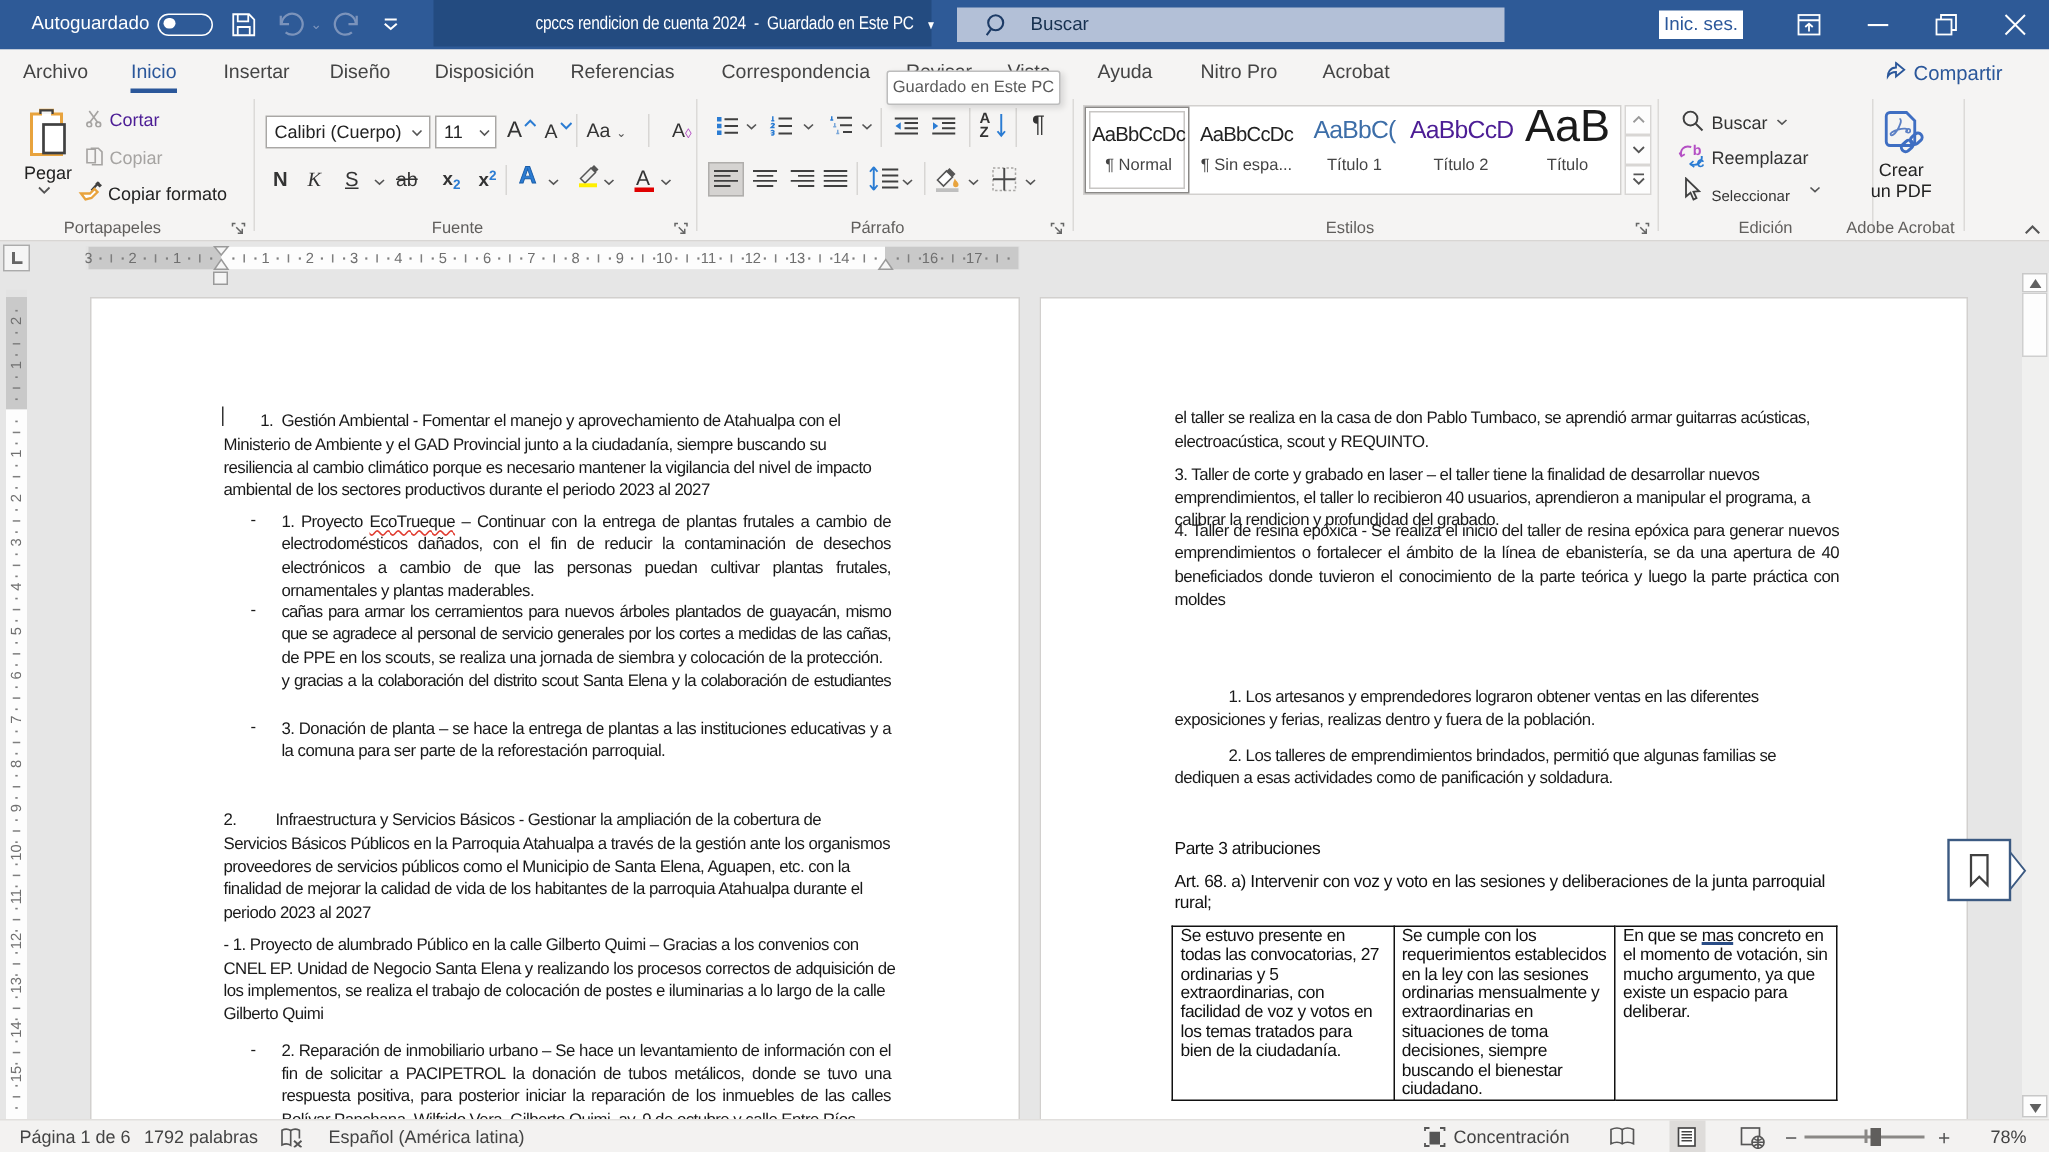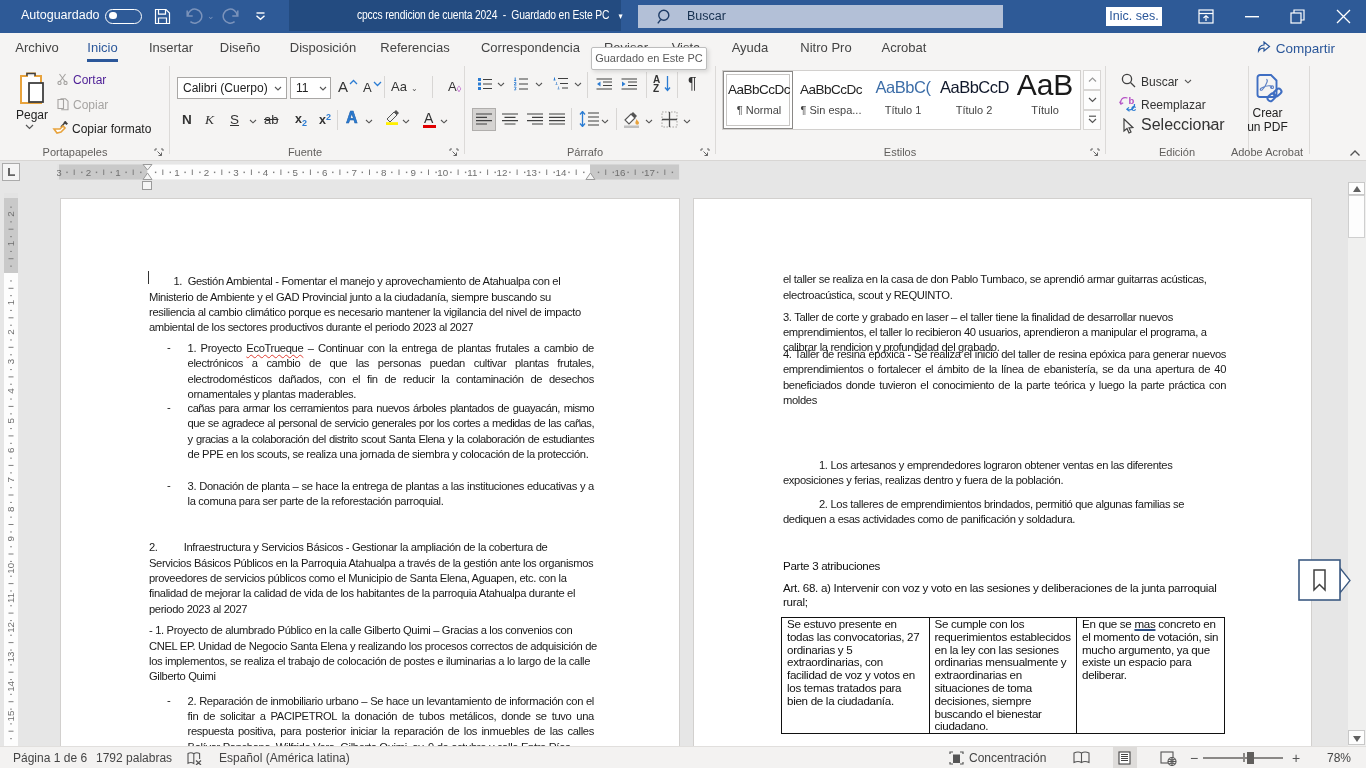--- a/index.html
+++ b/index.html
@@ -343,21 +343,21 @@
       </svg>
 
   <div class="abs" style="left:722px;top:8px;width:359px;height:60px;background:#fff;border:1px solid #d2d0ce"></div>
   <div class="abs" style="left:723px;top:9px;width:70px;height:58px;border:1px solid #8a8886;box-shadow:inset 0 0 0 2px #fff,inset 0 0 0 3px #c8c6c4"></div>
   <div class="abs" style="left:727px;top:20px;width:64px;text-align:center;font-size:13.5px;color:#222;letter-spacing:-0.5px">AaBbCcDc</div>
   <div class="abs" style="left:727px;top:42px;width:64px;text-align:center;font-size:11px;color:#444">¶ Normal</div>
   <div class="abs" style="left:798px;top:20px;width:66px;text-align:center;font-size:13.5px;color:#222;letter-spacing:-0.5px">AaBbCcDc</div>
   <div class="abs" style="left:798px;top:42px;width:66px;text-align:center;font-size:11px;color:#444">¶ Sin espa...</div>
   <div class="abs" style="left:869px;top:16px;width:68px;text-align:center;font-size:16.5px;color:#3d6ea8;letter-spacing:-0.5px">AaBbC(</div>
   <div class="abs" style="left:869px;top:42px;width:68px;text-align:center;font-size:11px;color:#444">Título 1</div>
-  <div class="abs" style="left:940px;top:16px;width:68px;text-align:right;font-size:16.5px;color:#0f172a;letter-spacing:-0.5px">AaBbCcD</div>
+  <div class="abs" style="left:940px;top:16px;width:68px;text-align:right;font-size:16.5px;color:#4c1d95;letter-spacing:-0.5px">AaBbCcD</div>
   <div class="abs" style="left:940px;top:42px;width:68px;text-align:center;font-size:11px;color:#444">Título 2</div>
   <div class="abs" style="left:1011px;top:6px;width:68px;text-align:center;font-size:30px;color:#1a1a1a">AaB</div>
   <div class="abs" style="left:1011px;top:42px;width:68px;text-align:center;font-size:11px;color:#444">Título</div>
   <div class="abs" style="left:1083px;top:8px;width:18px;height:20px;border:1px solid #d8d6d4;background:#fdfdfd"></div>
   <div class="abs" style="left:1083px;top:28px;width:18px;height:20px;border:1px solid #d8d6d4;background:#fdfdfd"></div>
   <div class="abs" style="left:1083px;top:48px;width:18px;height:20px;border:1px solid #d8d6d4;background:#fdfdfd"></div>
   <svg class="abs" style="left:1088px;top:15px" width="9" height="6" viewBox="0 0 9 6" fill="none" stroke="#999" stroke-width="1.2">
         <path d="M1 4.5 L4.5 1 L8 4.5"></path>
       </svg>
   <svg class="abs" style="left:1088px;top:35px" width="9" height="6" viewBox="0 0 9 6" fill="none" stroke="#555" stroke-width="1.2">
@@ -381,21 +381,21 @@
     <text x="12" y="16" font-size="9.5" font-weight="bold" fill="#2b7cd3" font-family="Liberation Sans">c</text>
     <path d="M8.5 3 C3.5 1.5 1 5 1.8 8.8" fill="none" stroke="#b44fc4" stroke-width="1.3"></path>
     <path d="M0.5 6.8 L1.9 9.2 L4.2 7.8" fill="none" stroke="#b44fc4" stroke-width="1.1"></path>
     <path d="M8 14.5 C12.5 16 16 13 15.5 9" fill="none" stroke="#2b7cd3" stroke-width="1.3"></path>
     <path d="M10.5 16.4 L7.8 14.3 L10 12.4" fill="none" stroke="#2b7cd3" stroke-width="1.1"></path>
   </svg>
   <div class="abs ribtxt" style="left:1141px;top:36px;font-size:12px">Reemplazar</div>
   <svg class="abs" style="left:1122px;top:56px" width="12" height="16" viewBox="0 0 12 16" fill="none" stroke="#404040" stroke-width="1.2">
         <path d="M2 1 L2 13 L5 10.5 L7 15 L9 14 L7 9.8 L10.8 9.5 Z"></path>
       </svg>
-  <div class="abs ribtxt" style="left:1141px;top:54px;font-size:16px">Seleccionar</div>
+  <div class="abs ribtxt" style="left:1141px;top:64px;font-size:10px">Seleccionar</div>
   <svg class="abs" style="left:1206px;top:62px" width="8" height="5" viewBox="0 0 8 5" fill="none" stroke="#555" stroke-width="1.1">
         <path d="M1 1 L4 3.8 L7 1"></path>
       </svg>
 
   <svg class="abs" style="left:1255px;top:11px" width="29" height="31" viewBox="0 0 29 31" fill="none">
     <path d="M2.5 4.5 a2.5 2.5 0 0 1 2.5 -2.5 H16 L21.5 7.5 V21.5 a2.5 2.5 0 0 1 -2.5 2.5 H5 a2.5 2.5 0 0 1 -2.5 -2.5 Z" stroke="#3f6ec2" stroke-width="1.9"></path>
     <path d="M11.3 6.3 c 1.2 0 1.1 1.7 .6 3.1 c -1 2.8 -3 6.1 -4.8 7.5 c -1.5 1.1 -2.5 -.5 -1 -1.6 c 2.1 -1.5 6.3 -2.7 8.9 -2.5 c 2.1 .2 1.8 2 .2 1.9" stroke="#5b7fc4" stroke-width="1.2"></path>
     <circle cx="17.2" cy="14.2" r="1.3" stroke="#5b7fc4" stroke-width="1.1"></circle>
     <g stroke="#3f6ec2" stroke-width="2">
       <rect x="12.2" y="21.5" width="8.6" height="5.6" rx="2.8" transform="rotate(-42 16.5 24.3)"></rect>
@@ -409,30 +409,30 @@
       <div class="page" style="left:60px;width:620px">
         <div class="abs doc" style="left:88px;top:75.3px;width:445px">
           <div class="dline"><span style="margin-left:24.5px"></span>1.&nbsp;&nbsp;Gestión Ambiental - Fomentar el manejo y aprovechamiento de Atahualpa con el</div>
           <div class="dline">Ministerio de Ambiente y el GAD Provincial junto a la ciudadanía, siempre buscando su</div>
           <div class="dline">resiliencia al cambio climático porque es necesario mantener la vigilancia del nivel de impacto</div>
           <div class="dline">ambiental de los sectores productivos durante el periodo 2023 al 2027</div>
         </div>
         <div class="abs doc" style="left:106px;top:141.9px">-</div>
         <div class="abs doc" style="left:126.6px;top:141.9px;width:406.4px">
           <div class="dline just">1. Proyecto <span class="sqg">EcoTrueque</span> – Continuar con la entrega de plantas frutales a cambio de</div>
+          <div class="dline just">electrodomésticos dañados, con el fin de reducir la contaminación de desechos</div>
           <div class="dline just">electrónicos a cambio de que las personas puedan cultivar plantas frutales,</div>
-          <div class="dline just">electrodomésticos dañados, con el fin de reducir la contaminación de desechos</div>
           <div class="dline">ornamentales y plantas maderables.</div>
         </div>
         <div class="abs doc" style="left:106px;top:201.9px">-</div>
         <div class="abs doc" style="left:126.6px;top:201.9px;width:406.4px">
           <div class="dline just" style="letter-spacing:-0.52px">cañas para armar los cerramientos para nuevos árboles plantados de guayacán, mismo</div>
           <div class="dline just" style="letter-spacing:-0.52px">que se agradece al personal de servicio generales por los cortes a medidas de las cañas,</div>
+          <div class="dline">de PPE en los scouts, se realiza una jornada de siembra y colocación de la protección.</div>
           <div class="dline just" style="letter-spacing:-0.52px">y gracias a la colaboración del distrito scout Santa Elena y la colaboración de estudiantes</div>
-          <div class="dline">de PPE en los scouts, se realiza una jornada de siembra y colocación de la protección.</div>
         </div>
         <div class="abs doc" style="left:106px;top:279.9px">-</div>
         <div class="abs doc" style="left:126.6px;top:279.9px;width:406.4px">
           <div class="dline just">3. Donación de planta – se hace la entrega de plantas a las instituciones educativas y a</div>
           <div class="dline">la comuna para ser parte de la reforestación parroquial.</div>
         </div>
         <div class="abs doc" style="left:88px;top:341.3px;width:445px">
           <div class="dline">2.<span style="display:inline-block;width:26px"></span>Infraestructura y Servicios Básicos - Gestionar la ampliación de la cobertura de</div>
           <div class="dline">Servicios Básicos Públicos en la Parroquia Atahualpa a través de la gestión ante los organismos</div>
           <div class="dline">proveedores de servicios públicos como el Municipio de Santa Elena, Aguapen, etc. con la</div>

